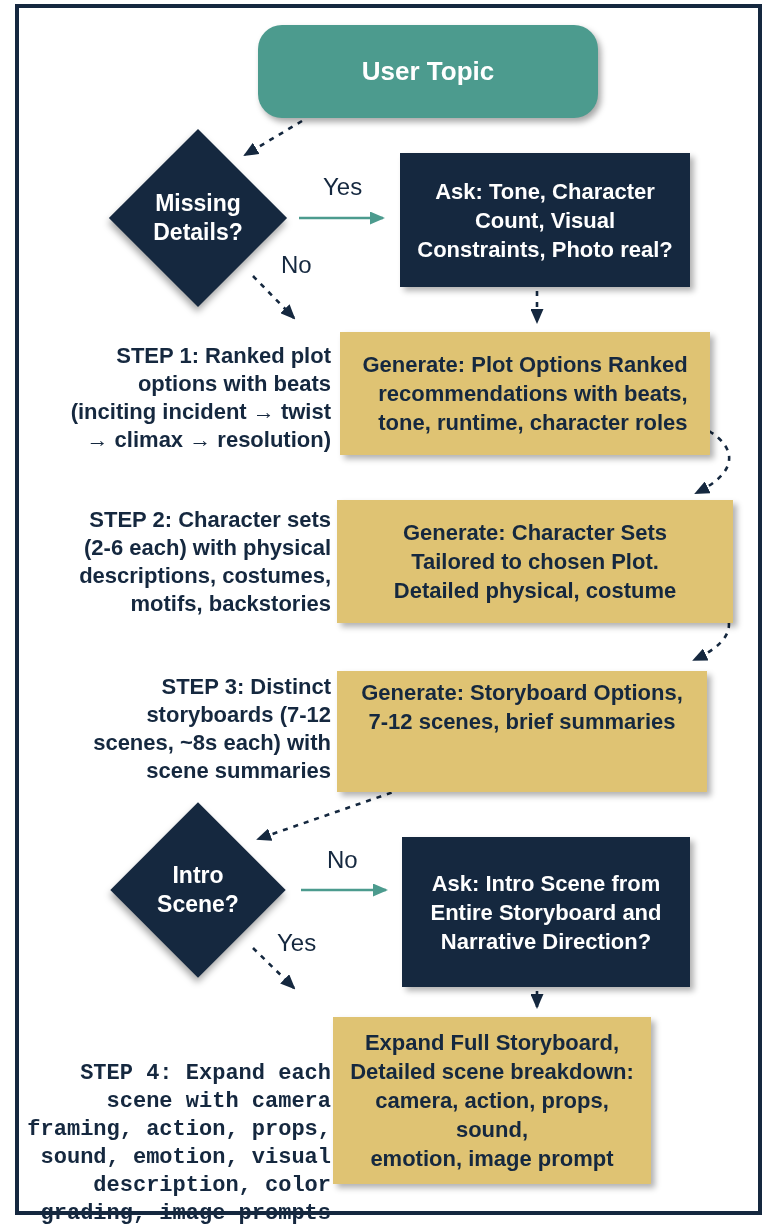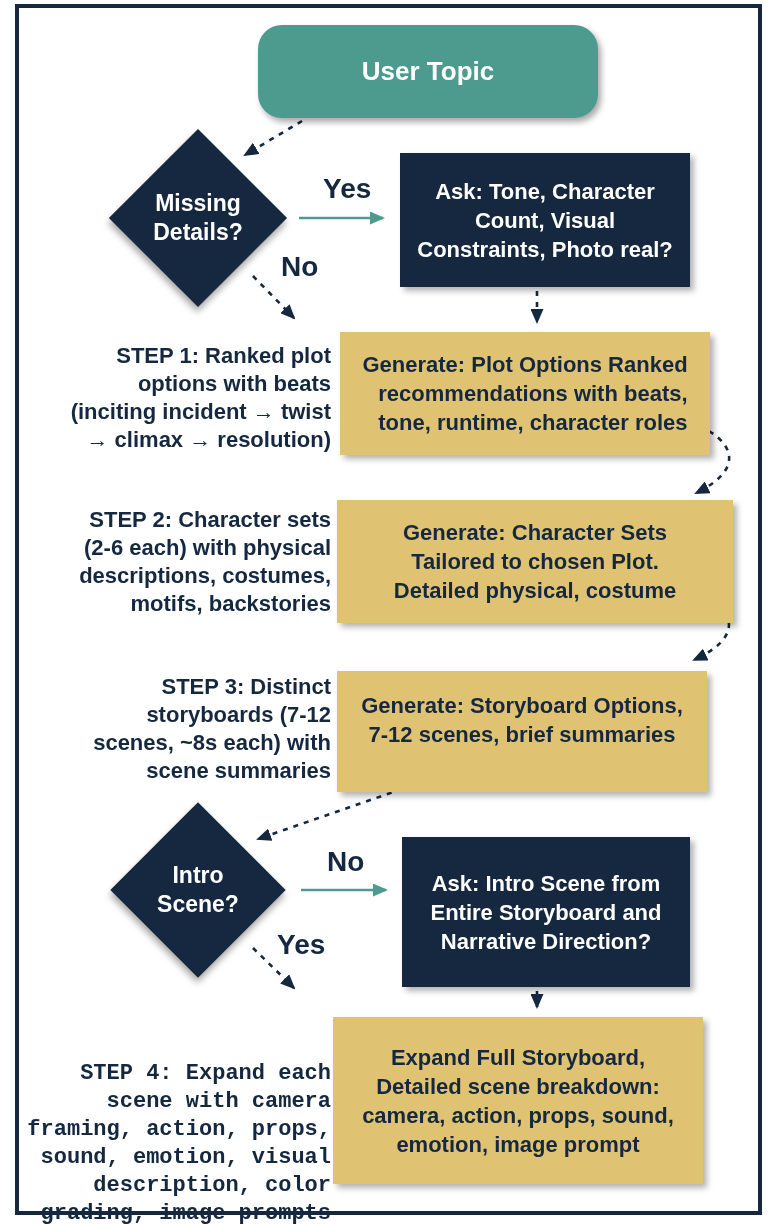--- a/index.html
+++ b/index.html
@@ -25,35 +25,35 @@
     box-shadow:3px 4px 6px rgba(0,0,0,0.35);
   }
   .navy-box{
     background:var(--navy,#15283F);color:#ffffff;font-size:22px;line-height:29px;
     box-shadow:4px 4px 6px rgba(0,0,0,0.3);padding:12px 6px;
   }
   .gold-box{
     background:var(--gold,#DFC373);color:var(--navy,#15283F);font-size:22px;line-height:29px;
     box-shadow:4px 4px 6px rgba(0,0,0,0.3);padding:0 4px;
   }
-  .align-top{align-items:flex-start;padding-top:20px;}
+  .align-top{align-items:flex-start;padding-top:7px;}
   .diamond{
     position:absolute;background:var(--navy,#15283F);transform:rotate(45deg);
     box-shadow:3px 4px 7px rgba(0,0,0,0.35);
   }
   .diamond-label{
     position:absolute;inset:0;transform:rotate(-45deg);display:flex;align-items:center;justify-content:center;
     color:#ffffff;font-weight:bold;font-size:23px;line-height:29px;text-align:center;white-space:pre-line;
   }
   .step-text{
     position:absolute;text-align:right;color:var(--navy,#15283F);font-weight:bold;
     font-size:22px;line-height:28px;white-space:pre-line;
   }
   .edge-label{
-    position:absolute;color:var(--navy,#15283F);font-weight:bold;font-size:28px;
+    position:absolute;color:var(--navy,#15283F);font-weight:normal;font-size:24px;
   }
   svg.arrows{position:absolute;left:0;top:0;width:776px;height:1224px;pointer-events:none;}
   .dash{fill:none;stroke:var(--navy,#15283F);stroke-width:2.6;stroke-dasharray:5 6;}
   .solid-teal{fill:none;stroke:var(--teal,#4C9B8E);stroke-width:2.6;}
 </style>
 </head>
 <body>
 
 <div class="frame"></div>
 
@@ -130,16 +130,16 @@
 Entire Storyboard and
 Narrative Direction?</div>
 
 <div class="step-text" style="left:18px;top:1060px;width:313px;font-family:Liberation Mono, monospace;">STEP 4: Expand each
 scene with camera
 framing, action, props,
 sound, emotion, visual
 description, color
 grading, image prompts</div>
 
-<div class="node gold-box" style="left:333px;top:1017px;width:370px;height:167px;">Expand Full Storyboard,
+<div class="node gold-box" style="left:333px;top:1017px;width:318px;height:167px;">Expand Full Storyboard,
 Detailed scene breakdown:
 camera, action, props, sound,
 emotion, image prompt</div>
 
 </body></html>

